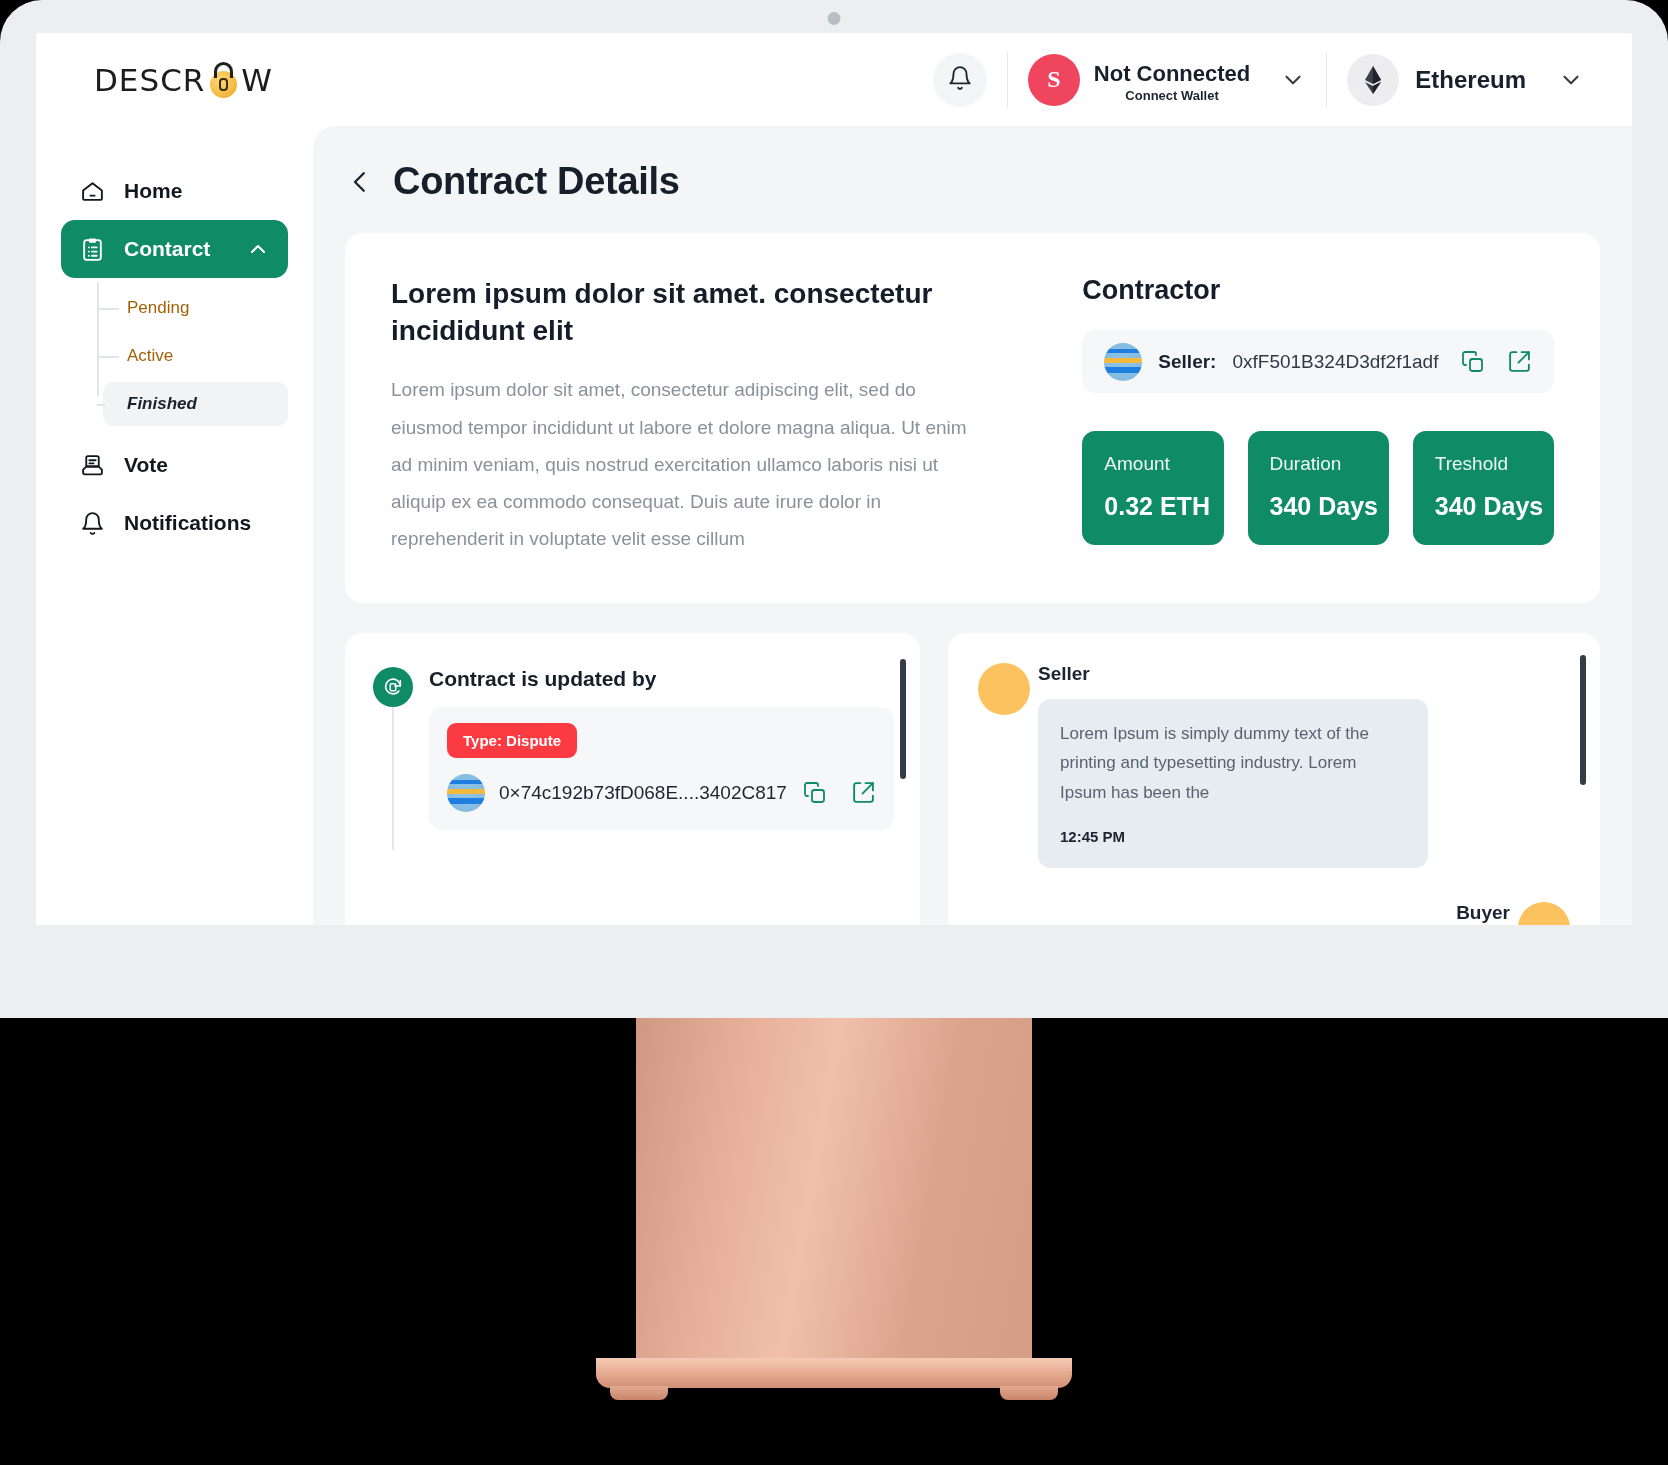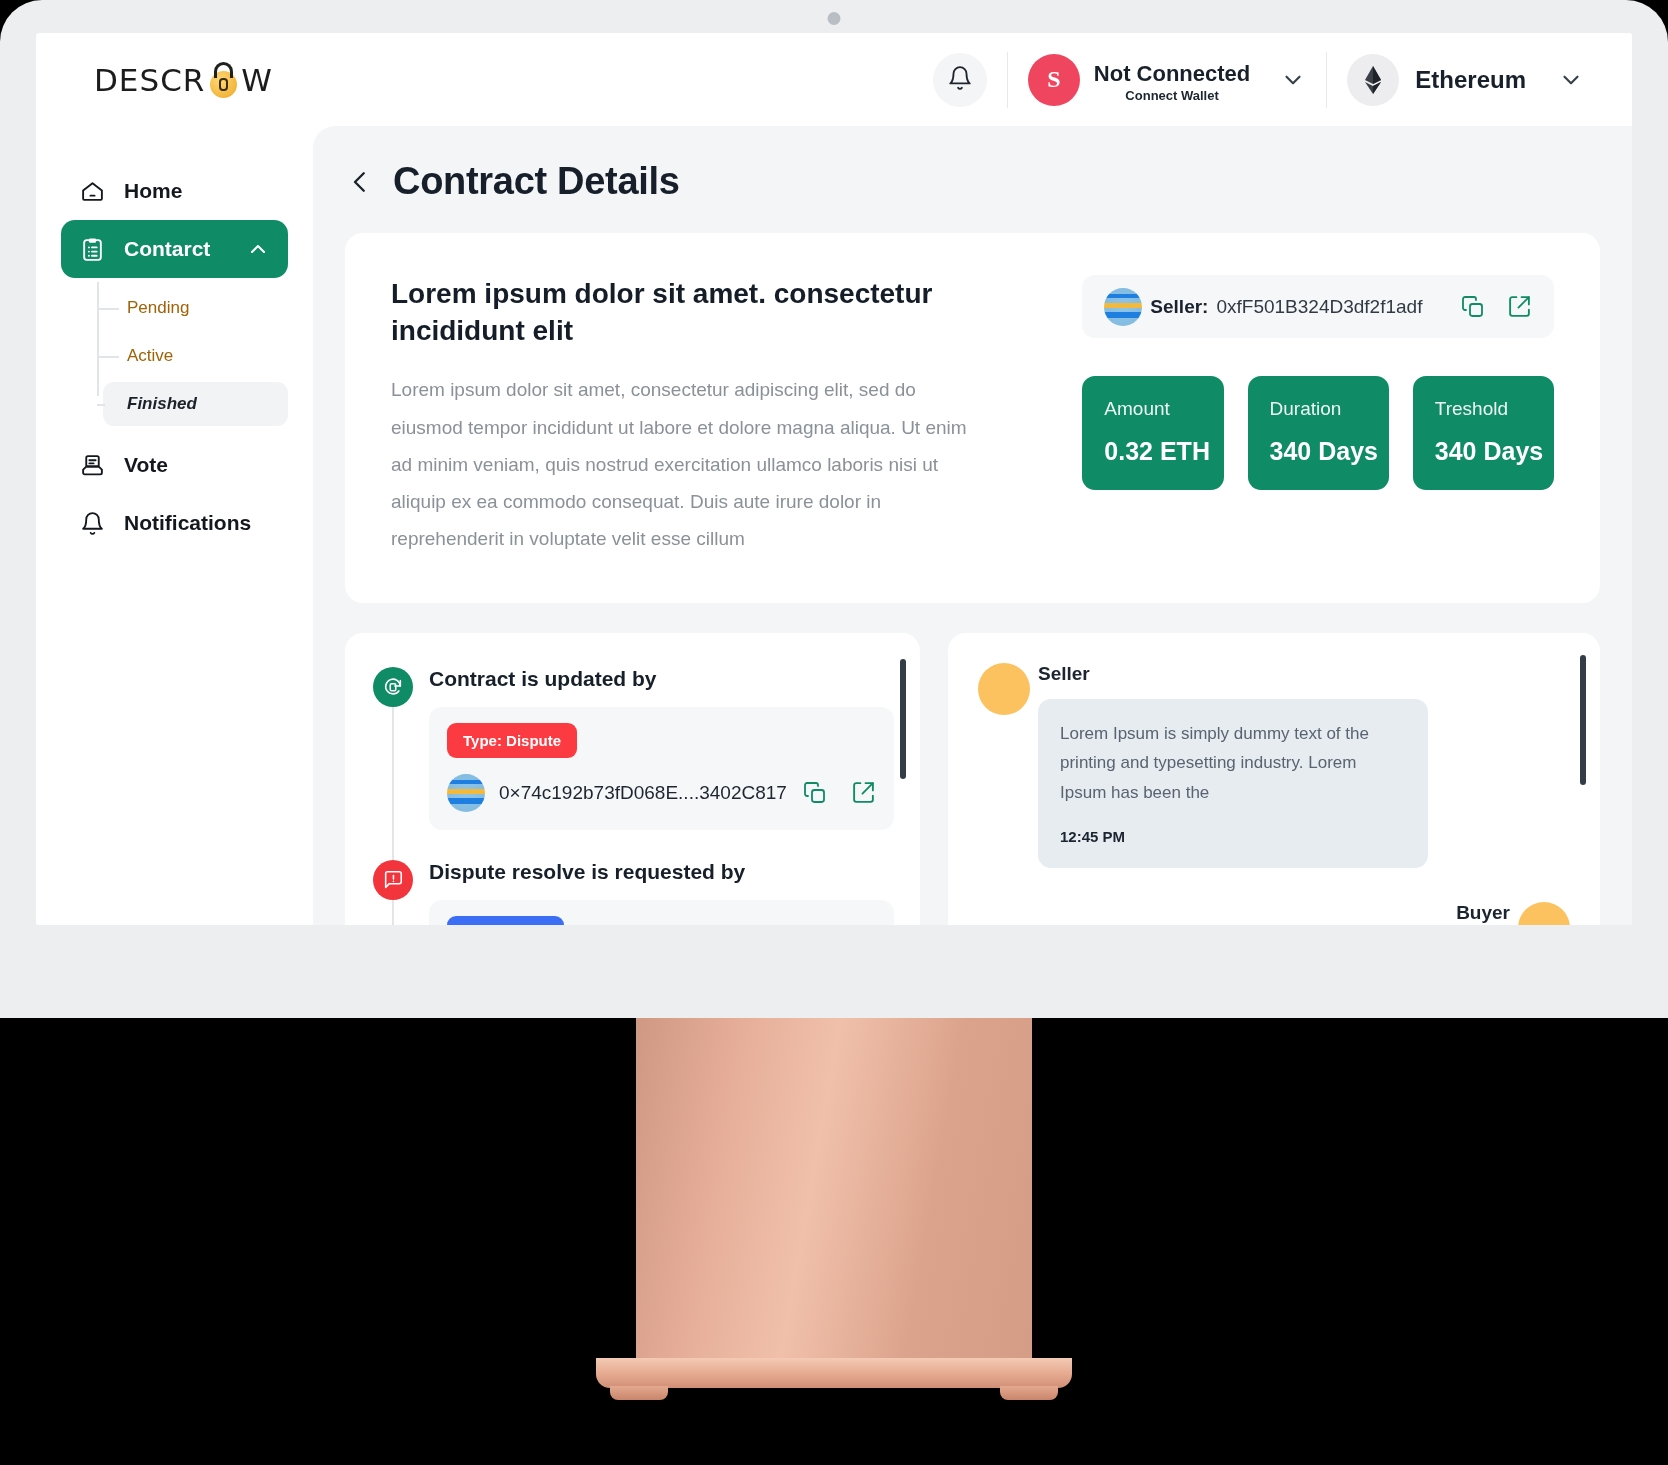--- a/index.html
+++ b/index.html
@@ -194,21 +194,21 @@
   }
   #contract-desc {
     font-size: 19px; color: #8a9199; line-height: 1.95; max-width: 600px;
   }
   #overview-right { flex: 1 1 42%; min-width: 0; }
   #contractor-heading { font-size: 27px; font-weight: 700; color: #141d28; margin-bottom: 24px; }
 
   #seller-row {
     background: #f6f7f8; border-radius: 13px;
     height: 63px; padding: 0 22px;
-    display: flex; align-items: center; gap: 8px;
+    display: flex; align-items: center; gap: 16px;
     margin-bottom: 38px;
   }
   .avatar-blockie {
     width: 38px; height: 38px; border-radius: 50%;
     flex: 0 0 38px;
     background:
       linear-gradient(180deg, transparent 0 16%, #1e7fe0 16% 26%, transparent 26% 34%) ,
       linear-gradient(180deg, transparent 0 40%, #f2b93c 40% 52%, transparent 52%),
       linear-gradient(180deg, transparent 0 62%, #1e7fe0 62% 78%, transparent 78%),
       radial-gradient(circle at 50% 50%, #8fc4e6, #7fb9e0);
@@ -441,20 +441,21 @@
           </div>
 
           <div id="overview-card" class="card">
 
             <div id="overview-left">
               <div id="contract-title">Lorem ipsum dolor sit amet. consectetur incididunt elit</div>
               <div id="contract-desc">Lorem ipsum dolor sit amet, consectetur adipiscing elit, sed do eiusmod tempor incididunt ut labore et dolore magna aliqua. Ut enim ad minim veniam, quis nostrud exercitation ullamco laboris nisi ut aliquip ex ea commodo consequat. Duis aute irure dolor in reprehenderit in voluptate velit esse cillum</div>
             </div>
 
             <div id="overview-right">
+              <div id="contractor-heading">Contractor</div>
 
               <div id="seller-row">
                 <span class="avatar-blockie"></span>
                 <span class="addr-label">Seller:</span>
                 <span class="addr-value">0xfF501B324D3df2f1adf</span>
                 <span class="icon-actions">
                   <span class="icon-btn">
                     <svg width="24" height="24" viewBox="0 0 24 24" fill="none" stroke="#0f8b66" stroke-width="1.8" stroke-linecap="round" stroke-linejoin="round">
                       <rect x="9" y="9" width="12" height="12" rx="2.4"></rect>
                       <path d="M5 15H4a2 2 0 0 1-2-2V4a2 2 0 0 1 2-2h9a2 2 0 0 1 2 2v1"></path>
@@ -520,34 +521,20 @@
                             <path d="M9 3H5a2 2 0 0 0-2 2v14a2 2 0 0 0 2 2h14a2 2 0 0 0 2-2v-4"></path>
                             <polyline points="14 3 21 3 21 10"></polyline>
                             <line x1="11" y1="13" x2="21" y2="3"></line>
                           </svg>
                         </span>
                       </span>
                     </div>
                   </div>
                 </div>
 
-                <div class="tl-item">
-                  <span class="tl-dot red">
-                    <svg width="22" height="22" viewBox="0 0 24 24" fill="none" stroke="#ffffff" stroke-width="1.7" stroke-linecap="round" stroke-linejoin="round">
-                      <path d="M21 14a2 2 0 0 1-2 2H8l-4 4V5a2 2 0 0 1 2-2h13a2 2 0 0 1 2 2z"></path>
-                      <line x1="12.5" y1="7" x2="12.5" y2="11"></line>
-                      <line x1="12.5" y1="13.4" x2="12.5" y2="13.5"></line>
-                    </svg>
-                  </span>
-                  <div class="tl-heading">Dispute resolve is requested by</div>
-                  <div class="tl-box">
-                    <span class="tl-badge dividend">Dividend : 1</span>
-                    
-                  </div>
-                </div>
 
               </div>
             </div>
 
             <div id="chat-card" class="card">
               <div class="scrollbar"></div>
 
               <div class="chat-msg">
                 <span class="chat-avatar"></span>
                 <div class="chat-col">

